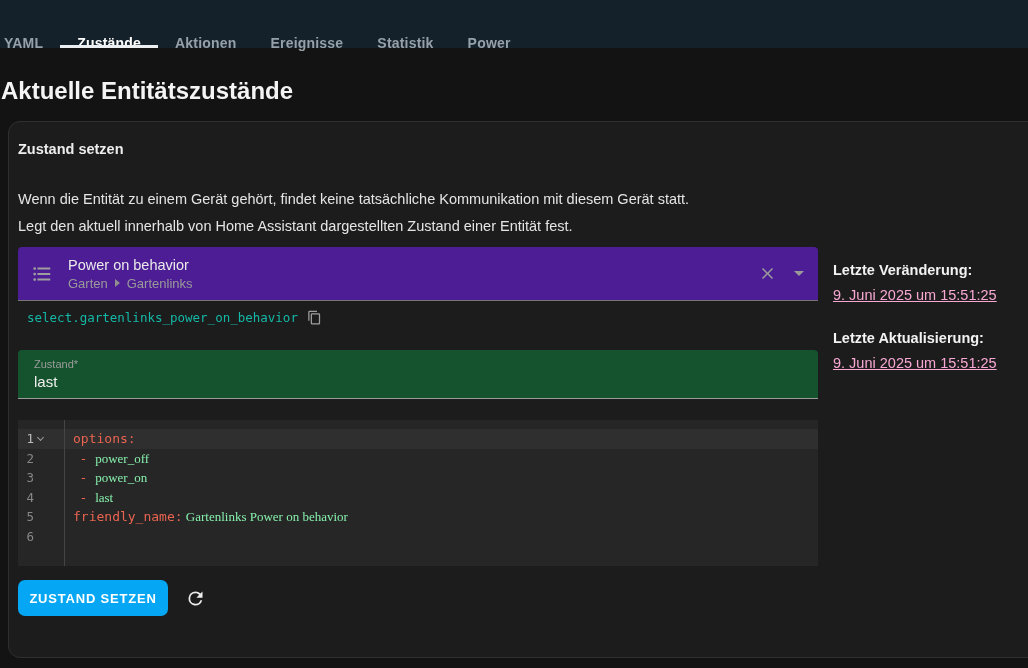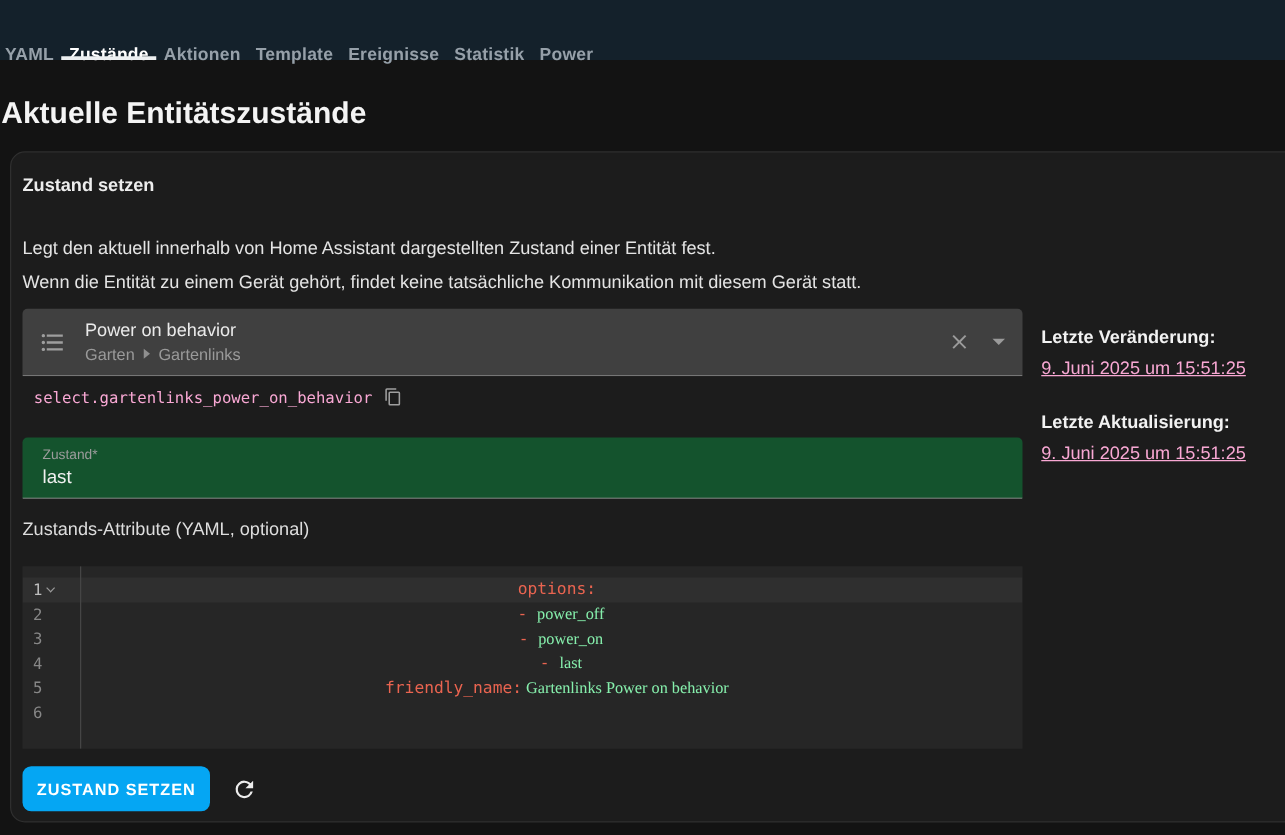--- a/index.html
+++ b/index.html
@@ -13,21 +13,21 @@
   
   .tabbar {
     height: 48px;
     background: #14212b;
     display: flex;
     align-items: stretch;
   }
   .tab {
     display: flex;
     align-items: center;
-    padding: 0 6px;
+    padding: 0 17px;
     position: relative;
     color: #96a0a9;
     font-size: 14px;
     font-weight: 600;
     cursor: pointer;
     letter-spacing: .2px;
     margin-top: 37px;
   }
   .tab:first-child { padding-left: 4px; }
   .tab.active { color: #ffffff; }
@@ -70,21 +70,21 @@
     font-size: 14.5px;
     line-height: 27px;
     color: #e4e4e4;
   }
 
   
   .entity-picker {
     margin-top: 7px;
     width: 800px;
     height: 54px;
-    background: #404040;
+    background: #4c1d95;
     border-radius: 4px 4px 0 0;
     border-bottom: 1px solid #767676;
     display: flex;
     align-items: center;
     padding: 0 14px 0 13px;
     cursor: pointer;
   }
   .picker-text { margin-left: 15px; flex: 1; }
   .picker-primary { font-size: 14.5px; color: #eaeaea; }
   .picker-secondary {
@@ -116,21 +116,21 @@
   .entity-id-row {
     margin-top: 9px;
     padding-left: 9px;
     display: flex;
     align-items: center;
     gap: 9px;
   }
   .entity-id {
     font-family: "DejaVu Sans Mono", monospace;
     font-size: 12.5px;
-    color: #f9a8d4;
+    color: #14b8a6;
   }
   .copy-btn { padding: 0; }
 
   
   .state-field {
     margin-top: 25px;
     width: 800px;
     height: 49px;
     background: #14532d;
     border-radius: 4px 4px 0 0;
@@ -179,21 +179,21 @@
   .ed-row.active .ln { color: #bdbdbd; }
   .fold { width: 30px; flex: none; display: flex; justify-content: flex-start; padding-left: 4px; }
   .chev {
     width: 5px; height: 5px;
     border-right: 1.5px solid #9a9a9a;
     border-bottom: 1.5px solid #9a9a9a;
     transform: rotate(45deg);
     display: inline-block;
     margin-top: -2px;
   }
-  .code { flex: 1; padding-left: 9px; white-space: pre; text-align: center; }
+  .code { flex: 1; padding-left: 9px; white-space: pre; }
   .tok-key { color: #ea6450; }
   .tok-plain { color: #86efac; font-family: Liberation Serif, serif; }
 
   
   .actions {
     margin-top: 14px;
     display: flex;
     align-items: center;
     gap: 17px;
   }
@@ -241,43 +241,40 @@
     <div class="tab">
       <span>YAML</span>
     </div>
     <div class="tab active">
       <span>Zustände</span>
     </div>
     <div class="tab">
       <span>Aktionen</span>
     </div>
     <div class="tab">
-      <span>Template</span>
-    </div>
-    <div class="tab">
       <span>Ereignisse</span>
     </div>
     <div class="tab">
       <span>Statistik</span>
     </div>
     <div class="tab">
       <span>Power</span>
     </div>
   </nav>
 
 <h1 class="page-title">Aktuelle Entitätszustände</h1>
 
 <section class="card">
   <div class="form-col">
 
     <div class="section-heading">Zustand setzen</div>
 
     <div class="desc">
+      <div>Wenn die Entität zu einem Gerät gehört, findet keine tatsächliche Kommunikation mit diesem Gerät statt.</div>
       <div>Legt den aktuell innerhalb von Home Assistant dargestellten Zustand einer Entität fest.</div>
-      <div>Wenn die Entität zu einem Gerät gehört, findet keine tatsächliche Kommunikation mit diesem Gerät statt.</div>
     </div>
 
     <div class="entity-picker">
       <span style="display:flex;">
         <svg width="22" height="22" viewBox="0 0 24 24">
             <path fill="#9e9e9e" d="M7 5h14v2H7V5m0 8v-2h14v2H7m0 6v-2h14v2H7M4 4.5A1.5 1.5 0 0 1 5.5 6 1.5 1.5 0 0 1 4 7.5 1.5 1.5 0 0 1 2.5 6 1.5 1.5 0 0 1 4 4.5m0 6A1.5 1.5 0 0 1 5.5 12 1.5 1.5 0 0 1 4 13.5 1.5 1.5 0 0 1 2.5 12 1.5 1.5 0 0 1 4 10.5m0 6A1.5 1.5 0 0 1 5.5 18 1.5 1.5 0 0 1 4 19.5 1.5 1.5 0 0 1 2.5 18 1.5 1.5 0 0 1 4 16.5Z"></path>
           </svg>
       </span>
       <span class="picker-text">
         <div class="picker-primary">Power on behavior</div>
@@ -306,21 +303,20 @@
             </svg>
         </span>
       </button>
     </div>
 
     <div class="state-field">
       <div class="field-label">Zustand*</div>
       <div class="field-value">last</div>
     </div>
 
-    <div class="attr-label">Zustands-Attribute (YAML, optional)</div>
 
     <div class="editor">
       <div class="gutter-sep"></div>
       <div>
           <div class="ed-row active">
             <span class="ln">1</span>
             <span class="fold">
               <i class="chev"></i>
             </span>
             <span class="code"><span class="tok-key">options:</span></span>

